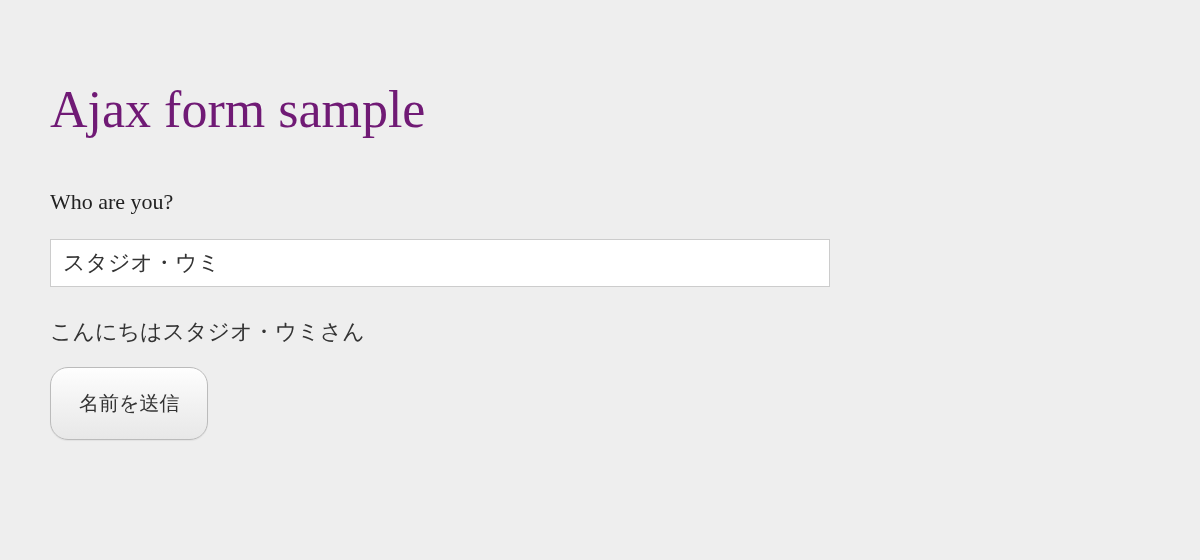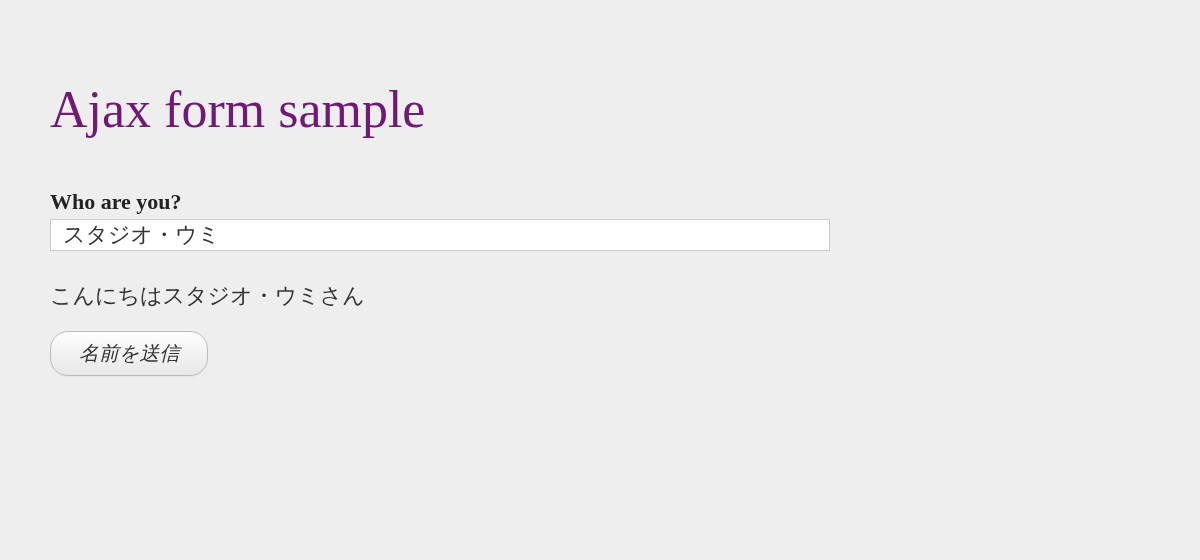--- a/index.html
+++ b/index.html
@@ -17,53 +17,52 @@
     }
     .page-title {
       font-size: 52px;
       font-weight: 400;
       margin-top: 40px;
       margin-bottom: 50px;
       color: #701a75;
     }
     .form-label {
       font-size: 22px;
-      font-weight: 700;
+      font-weight: 400;
       color: #222;
-      margin-bottom: 4px;
+      margin-bottom: 24px;
     }
     .text-input {
       width: 780px;
-      height: 32px;
+      height: 48px;
       font-size: 22px;
       padding: 8px 12px;
       border: 1px solid #cccccc;
       background: #ffffff;
       font-family: "Hiragino Kaku Gothic ProN", "Meiryo", sans-serif;
       color: #333;
       margin-bottom: 30px;
       display: block;
     }
     .greeting-text {
       font-size: 22px;
       color: #333;
       font-family: Liberation Sans, sans-serif;
       margin-bottom: 20px;
     }
     .submit-button {
       font-size: 20px;
-      padding: 8px 28px;
+      padding: 22px 28px;
       border: 1px solid #bbbbbb;
       border-radius: 18px;
       background: linear-gradient(to bottom, #fefefe 0%, #f2f2f2 50%, #e8e8e8 100%);
       color: #333;
       font-family: "Hiragino Kaku Gothic ProN", "Meiryo", sans-serif;
       cursor: pointer;
       box-shadow: 0 1px 1px rgba(0,0,0,0.05);
-      font-style: italic;
     }
   </style>
 </head>
 <body>
 
 
 
 <h1 class="page-title">Ajax form sample</h1>
 
 <div class="form-label">Who are you?</div>

